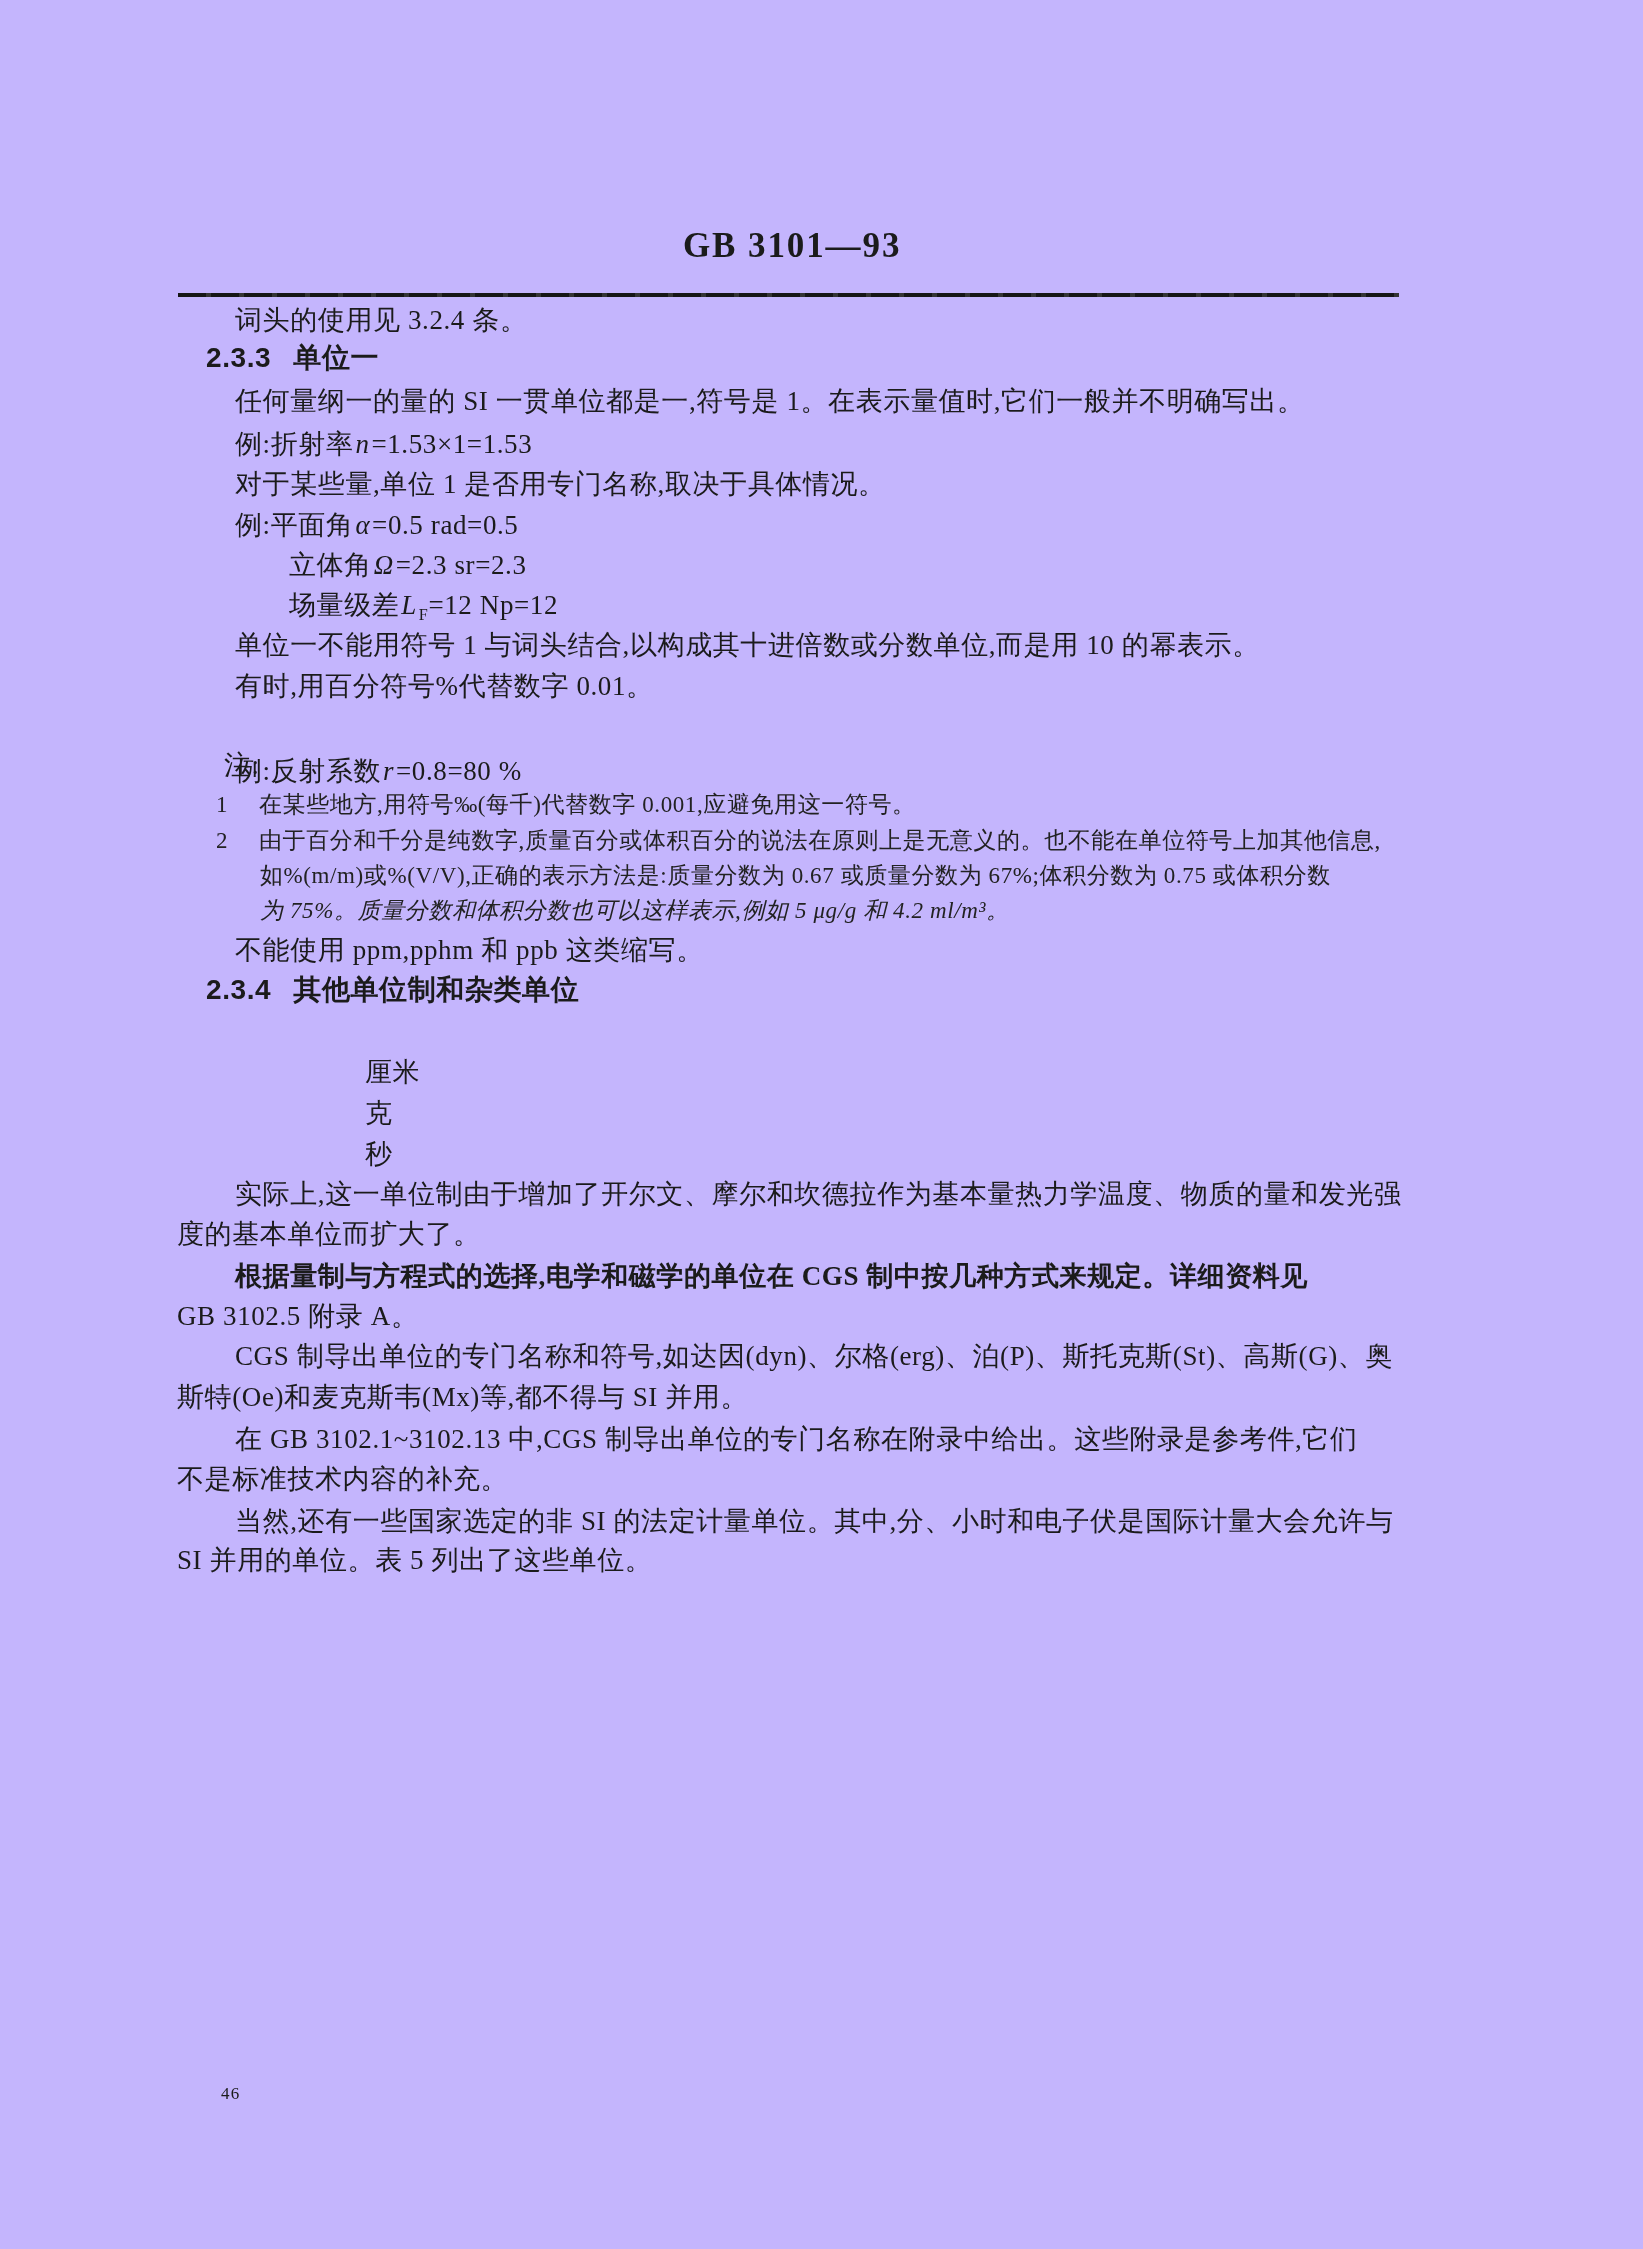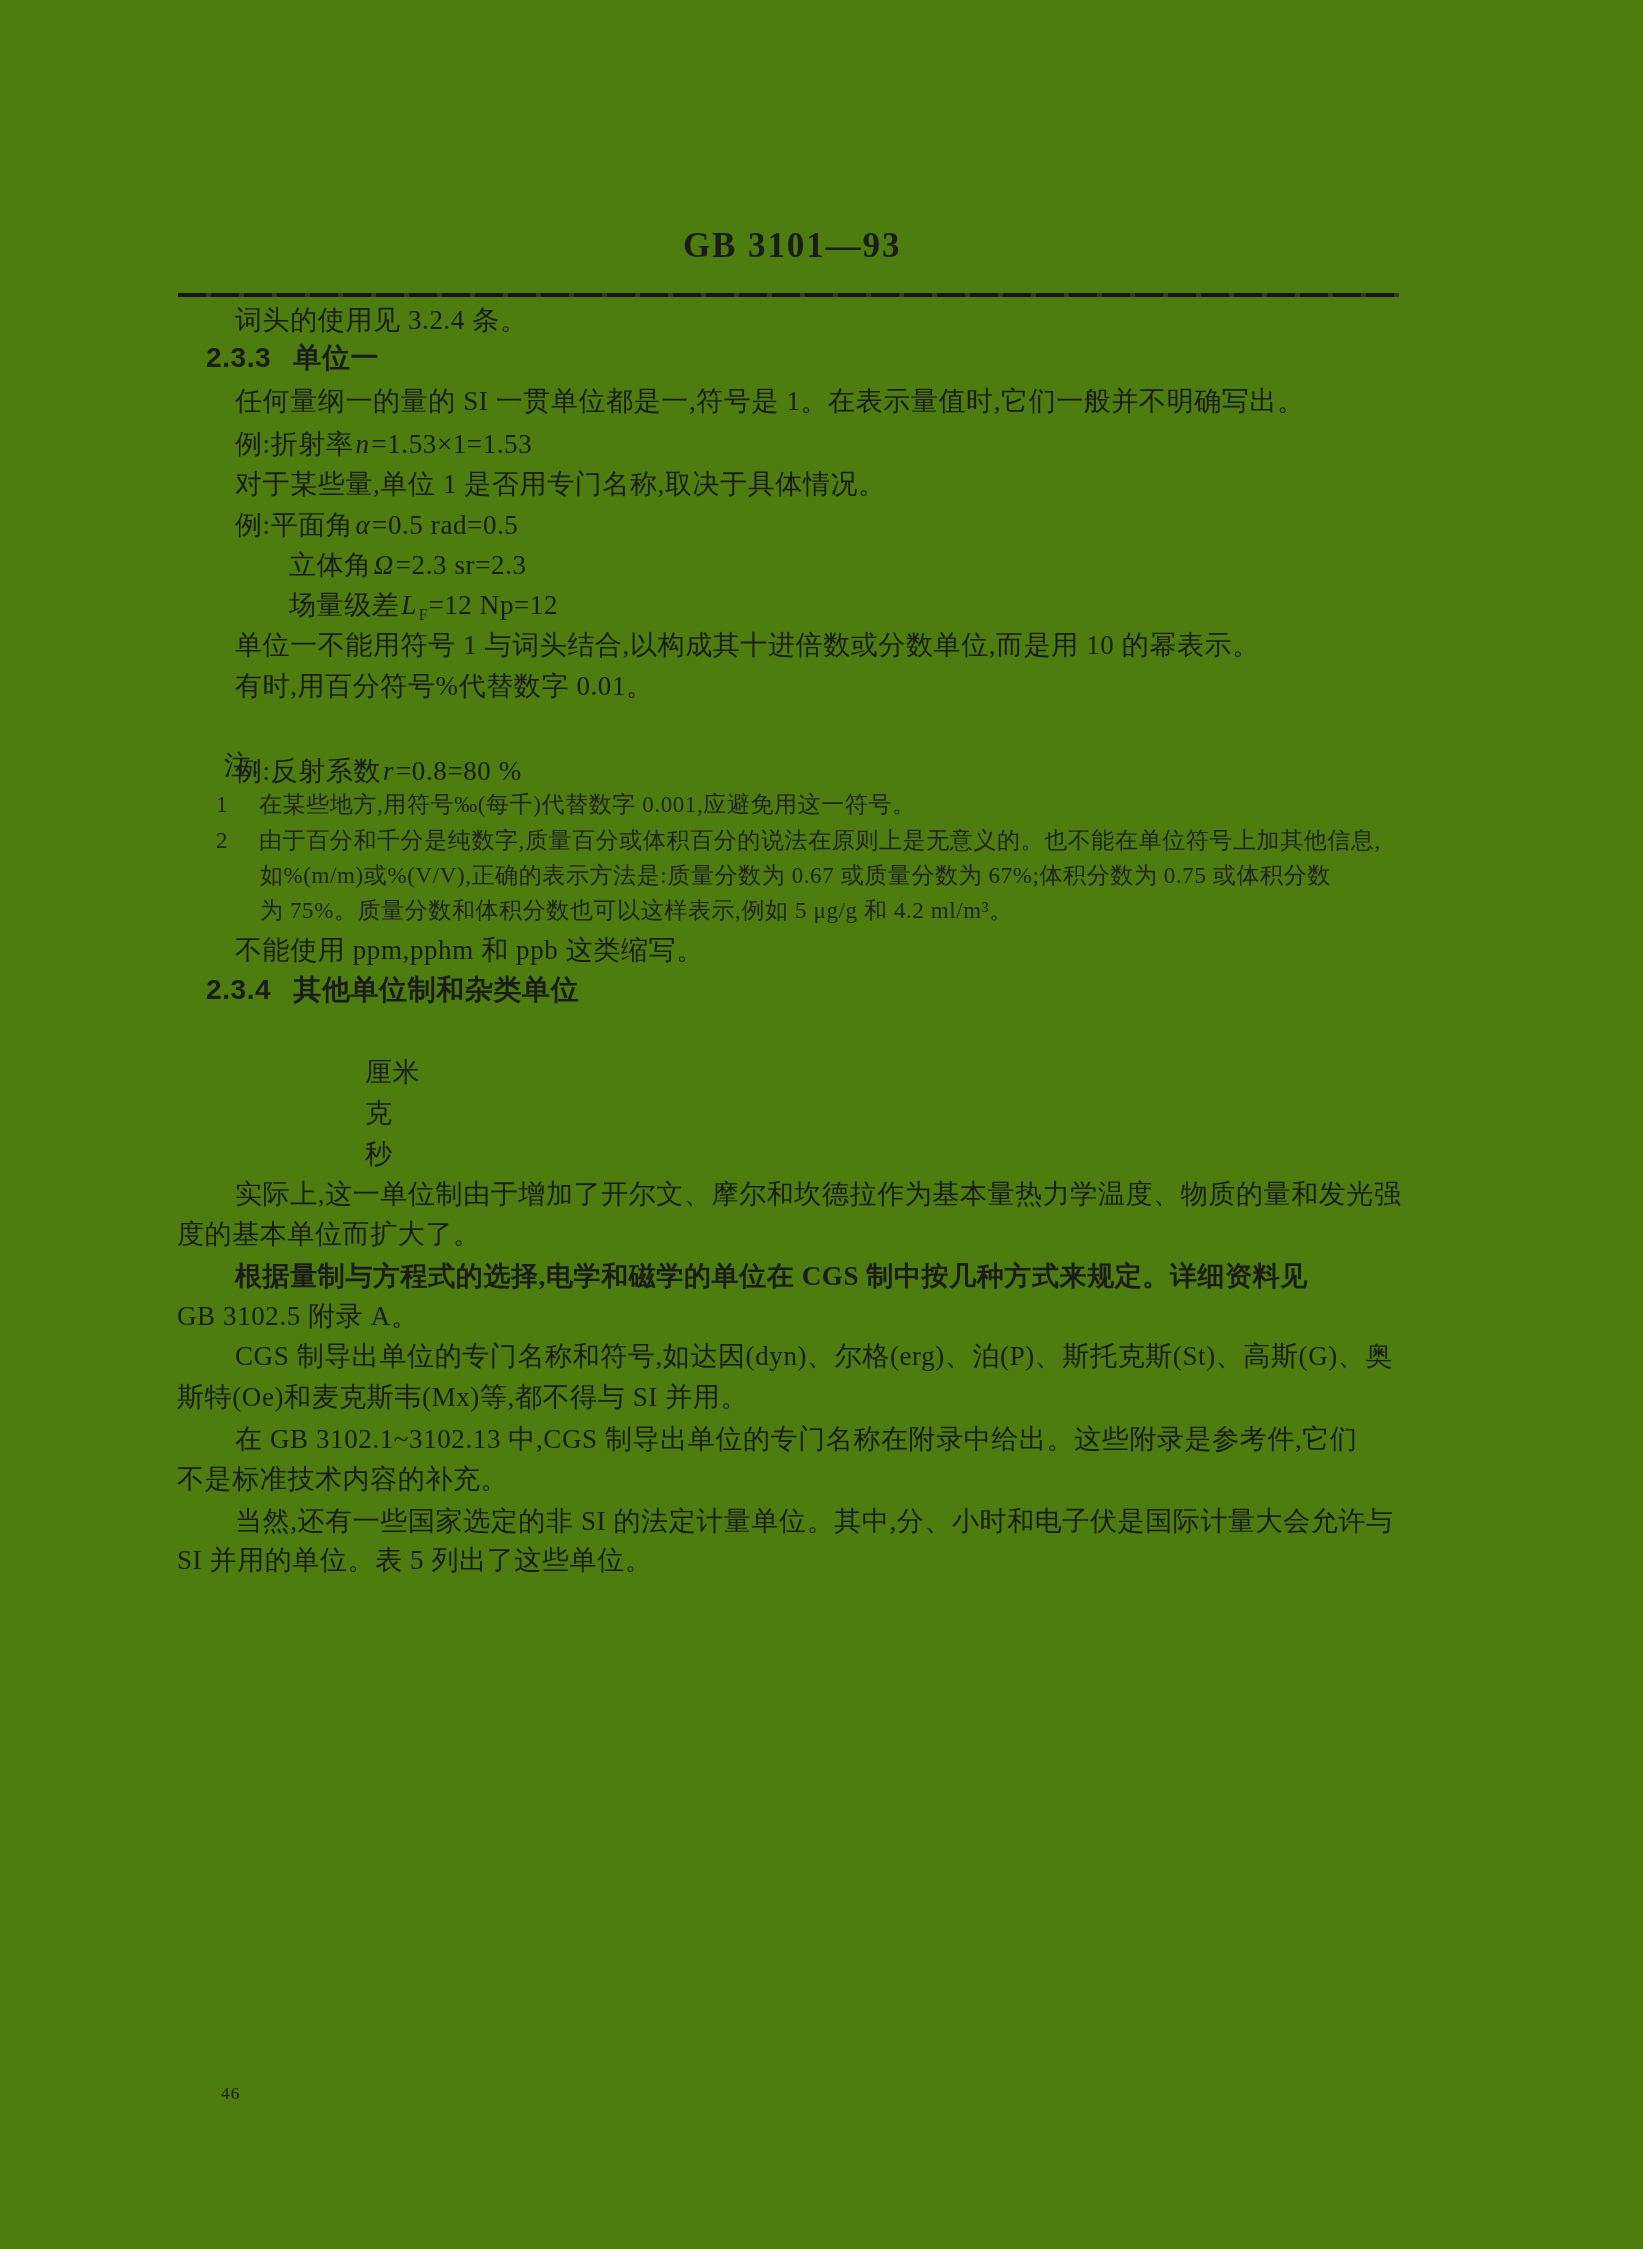--- a/index.html
+++ b/index.html
@@ -1,19 +1,19 @@
 <!DOCTYPE html>
 <html style="font-size:10px"><head>
 <meta charset="utf-8">
 <style>
   html,body{margin:0;padding:0;background:#e8e8e8;}
   .page{
     position:relative;
     width:1644px;height:2250px;
-    background:#4d7c0f;
+    background:#c4b5fd;
     overflow:hidden;
     font-family:"Liberation Serif","DejaVu Serif",serif;
     color:#1b1b1b;
   }
   .ln{position:absolute;white-space:nowrap;line-height:1;}
   .main{font-size:27px;letter-spacing:0.6px;}
   .note{font-size:23px;letter-spacing:0.6px;color:#222;}
   .sec{font-size:28px;font-weight:700;font-family:"Liberation Sans","DejaVu Sans",sans-serif;letter-spacing:0.6px;margin-left:29px;}
   .sec-no{display:inline-block;margin-right:22px;}
   .hdr{font-size:35px;font-weight:700;letter-spacing:1.9px;font-family:"Liberation Serif","DejaVu Serif",serif;}
@@ -70,21 +70,21 @@
   <div class="ln main" style="left:224px;top:752px;">注:</div>
 
   <div class="ln note" style="left:216px;top:793px;">
     <span class="note-no">1</span><span>在某些地方,用符号‰(每千)代替数字 0.001,应避免用这一符号。</span>
   </div>
 
   <div class="ln note" style="left:216px;top:829px;">
     <span class="note-no">2</span><span>由于百分和千分是纯数字,质量百分或体积百分的说法在原则上是无意义的。也不能在单位符号上加其他信息,</span>
   </div>
   <div class="ln note" style="left:260px;top:864px;">如%(m/m)或%(V/V),正确的表示方法是:质量分数为 0.67 或质量分数为 67%;体积分数为 0.75 或体积分数</div>
-  <div class="ln note" style="left:260px;top:899px;">为 75%。质量分数和体积分数也可以这样表示,例如 5 μg/g 和 4.2 ml/m³。</div>
+  <div class="ln note" style="left:260px;top:899px;font-style:italic;">为 75%。质量分数和体积分数也可以这样表示,例如 5 μg/g 和 4.2 ml/m³。</div>
 
   <div class="ln main" style="left:235px;top:937px;">不能使用 ppm,pphm 和 ppb 这类缩写。</div>
 
   <div class="ln sec" style="left:177px;top:976px;">
     <span class="sec-no">2.3.4</span><span>其他单位制和杂类单位</span>
   </div>
 
 
   <div class="ln main" style="left:365px;top:1059px;">厘米</div>
   <div class="ln main" style="left:365px;top:1100px;">克</div>

